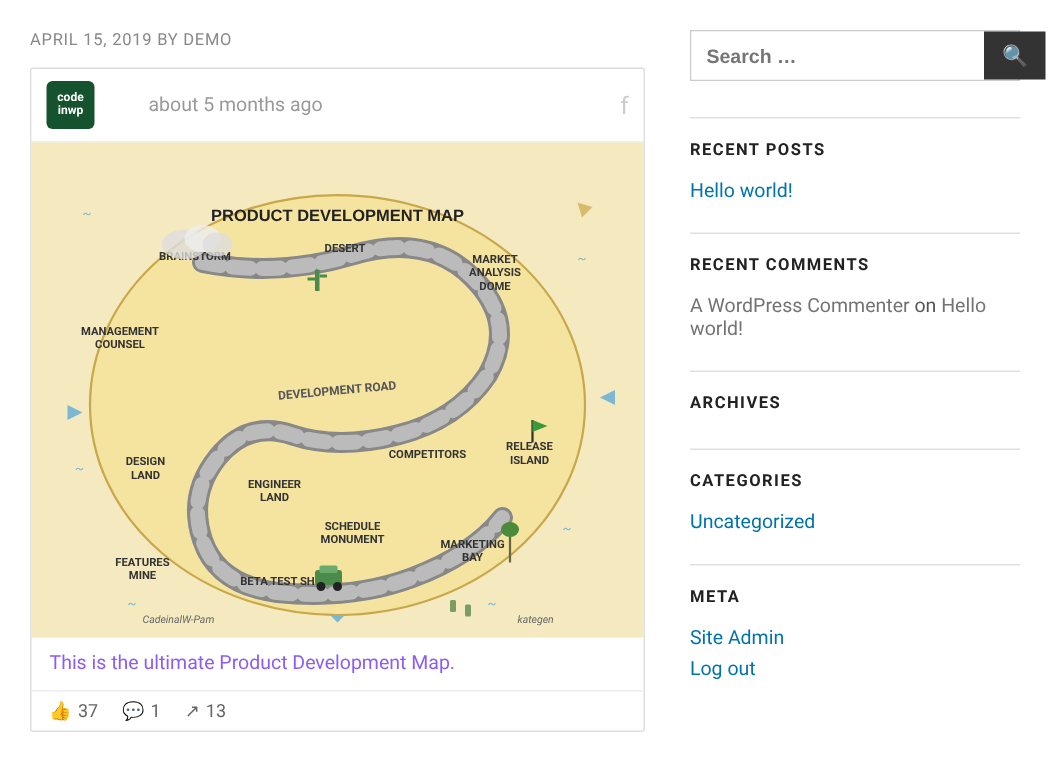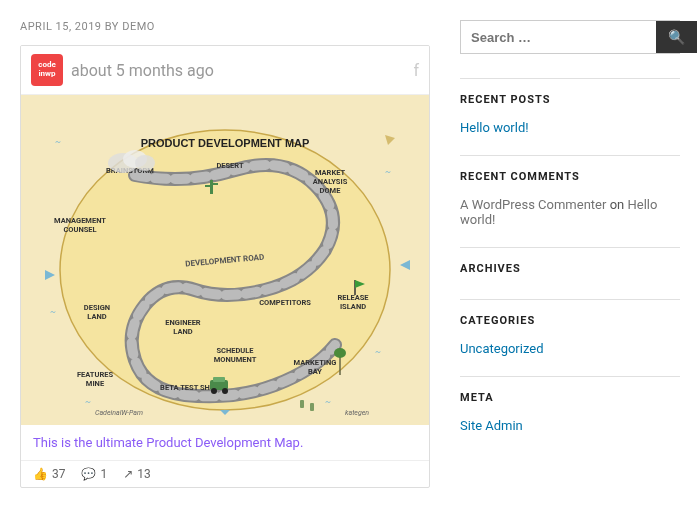--- a/index.html
+++ b/index.html
@@ -35,21 +35,21 @@
     .post-card-header {
       display: flex;
       align-items: center;
       padding: 8px 10px;
       background: #fff;
       border-bottom: 1px solid #eee;
     }
     .avatar-box {
       width: 32px;
       height: 32px;
-      background: #ef4444;
+      background: #14532d;
       border-radius: 4px;
       display: flex;
       align-items: center;
       justify-content: center;
       margin-right: 8px;
       flex-shrink: 0;
     }
     .avatar-logo {
       color: #fff;
       font-size: 8px;
@@ -59,22 +59,23 @@
     }
     .card-author-info {
       flex: 1;
     }
     .card-author-name {
       font-weight: bold;
       font-size: 13px;
       color: #1a1a1a;
     }
     .card-time {
-      font-size: 16px;
+      font-size: 13px;
       color: #999;
+      margin-left: 28px;
     }
     .card-fb-icon {
       color: #ccc;
       font-size: 16px;
     }
     .post-image-container {
       width: 100%;
       background: #f0e8c8;
       position: relative;
       height: 330px;
@@ -328,15 +329,16 @@
     <div class="sidebar-section">
       <hr class="sidebar-divider">
       <div class="sidebar-section-title">CATEGORIES</div>
       <a class="sidebar-link">Uncategorized</a>
     </div>
 
     <div class="sidebar-section">
       <hr class="sidebar-divider">
       <div class="sidebar-section-title">META</div>
       <a class="sidebar-link">Site Admin</a>
+      <a class="sidebar-link">Log out</a>
     </div>
   </div>
 </div>
 
 </body></html>

